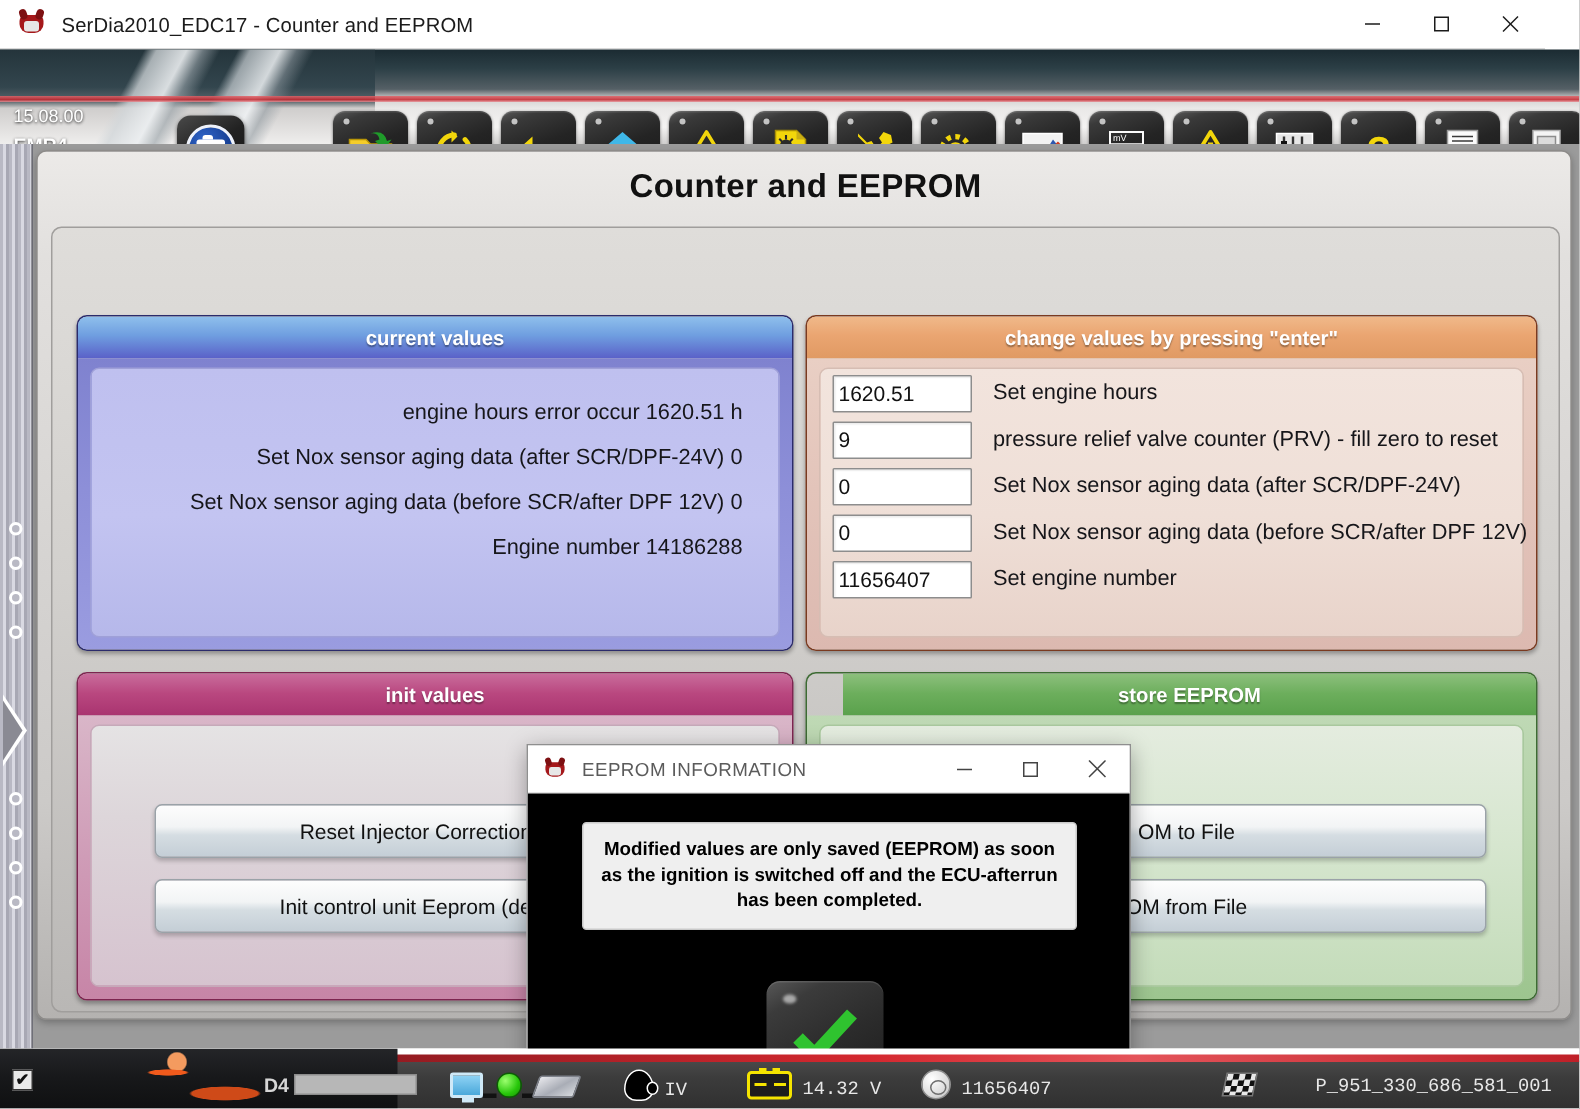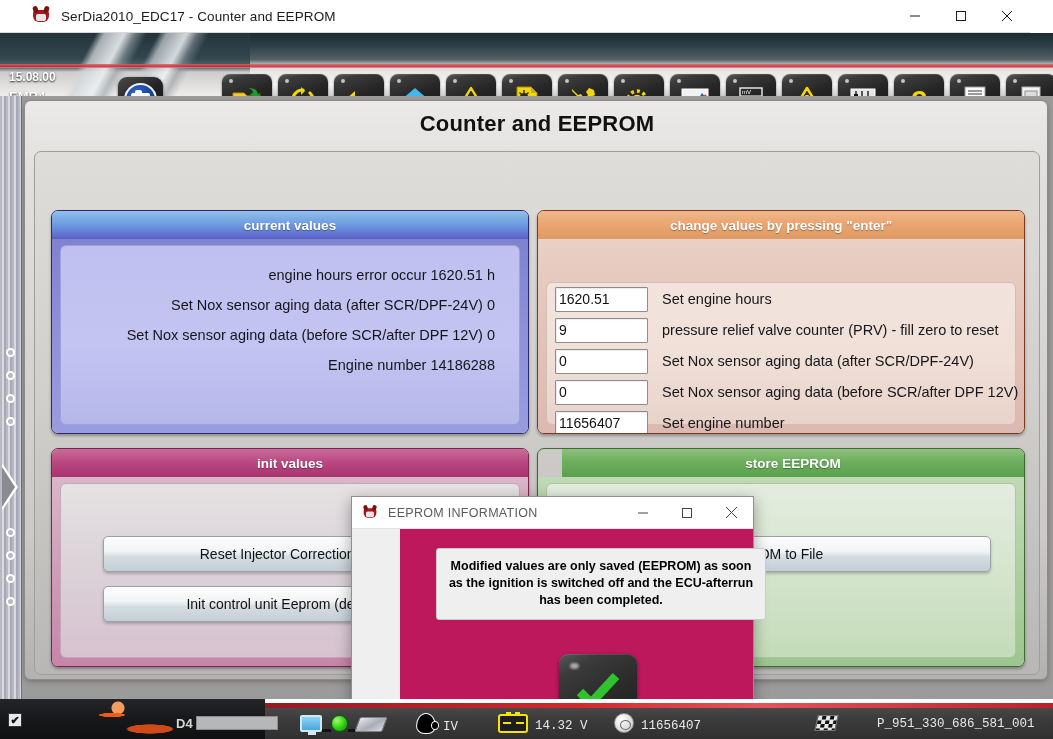--- a/index.html
+++ b/index.html
@@ -8,21 +8,21 @@
     font-family:"Liberation Sans", sans-serif;
     background:#ffffff;
     -webkit-font-smoothing:antialiased;
   }
   #app{ position:relative; width:1053px; height:739px; }
 
   
   .titlebar{
     position:absolute; left:0; top:0; width:1030px; height:33px;
     background:#ffffff; border-bottom:1px solid #d8d8d8;
-    display:flex; align-items:center;padding-left:20px;
+    display:flex; align-items:center;
   }
   .tb-icon{ width:20px; height:20px; margin-left:11px; position:relative; flex:none; }
   .tb-icon .bull{
     position:absolute; left:2px; top:4px; width:16px; height:12px;
     background:#a5181b; border-radius:4px 4px 6px 6px;
   }
   .tb-icon .bull:before,.tb-icon .bull:after{
     content:""; position:absolute; top:-4px; width:5px; height:7px;
     background:#7d1012; border-radius:3px;
   }
@@ -58,21 +58,21 @@
       linear-gradient(118deg, rgba(255,255,255,0) 56%, rgba(200,206,210,.7) 59%, rgba(240,243,245,.85) 66%, rgba(140,150,157,.55) 70%, rgba(255,255,255,0) 74%),
       linear-gradient(180deg,#24343b 0%,#33464e 40%,#5a666c 55%,#cfcdcc 62%,#efeeed 100%);
   }
   .toolstrip .redline{
     position:absolute; left:0; top:31px; width:1053px; height:4px;
     background:linear-gradient(180deg,#e2646a,#c5272f 60%,#e8949a);
     opacity:.85;
   }
   .ver{
     position:absolute; left:9px; top:38px; color:#fff; font-size:12px;
-    font-weight:bold; text-shadow:0 1px 2px rgba(0,0,0,.85); line-height:1;
+    font-weight:normal; text-shadow:0 1px 2px rgba(0,0,0,.85); line-height:1;
   }
   .ver2{
     position:absolute; left:9px; top:57px; color:#fff; font-size:13px;
     font-weight:bold; text-shadow:0 1px 2px rgba(0,0,0,.85); line-height:1;
   }
   .camera-btn{
     position:absolute; left:118px; top:44px; width:45px; height:45px;
     background:linear-gradient(150deg,#4a4a4a,#222 45%,#141414);
     border-radius:9px; box-shadow:0 1px 3px rgba(0,0,0,.6);
     display:flex; align-items:center; justify-content:center;
@@ -173,21 +173,20 @@
     line-height:20px; white-space:nowrap;
   }
 
   
   #g-change{ left:502px; top:58px; width:488px; height:224px; border-color:#7a3a20; }
   #g-change .ghead{ background:linear-gradient(180deg,#f0b98a 0%,#eaa571 45%,#e09a63 100%); }
   #g-change .gbody{ background:linear-gradient(180deg,#e9cfc4 0%,#e3c4ba 45%,#dcb9b0 100%); }
   #g-change .gpanel{
     background:linear-gradient(180deg,#f2e4dd 0%,#efdfd7 55%,#e8d3ca 100%);
     border:1px solid #d6bdb3;
-    margin-top:37px;
   }
   .cvi-row{ display:flex; align-items:center; height:30px; margin:1px 0 0 8px; }
   .cvi-input{
     width:93px; height:25px; background:#ffffff; border:1px solid #8d8d8d;
     font-family:"Liberation Sans", sans-serif; font-size:14px; color:#111;
     padding:0 2px 0 3px; line-height:23px; border-radius:1px;
     box-shadow:inset 1px 1px 1px rgba(0,0,0,.08);
   }
   .cvi-label{ margin-left:14px; font-size:14.5px; color:#16161a; white-space:nowrap; }
 
@@ -228,21 +227,21 @@
   .dlg-tb{
     height:32px; background:#ffffff; border-bottom:1px solid #e3e3e3;
     display:flex; align-items:center;
   }
   .dlg-tb .tb-icon{ margin-left:8px; transform:scale(.8); }
   .dlg-title{
     margin-left:8px; font-size:12.5px; color:#5b5b5b; letter-spacing:.3px;
   }
   .dlg-ctrls{ margin-left:auto; display:flex; }
   .dlg-btn{ width:44px;height:32px;display:flex;align-items:center;justify-content:center;color:#3a3a3a;}
-  .dlg-body{ position:absolute; left:0; top:32px; right:0; bottom:0; background:#be185d;margin-left:48px; }
+  .dlg-body{ position:absolute; left:0; top:32px; right:0; bottom:0; background:#000000; }
   .msgbox{
     position:absolute; left:36px; top:19px; width:330px;
     border:1px solid #c9c9c9; background:#efefef; border-radius:3px;
     padding:9px 8px 10px 8px; text-align:center;
   }
   .msgbox p{
     font-size:12.5px; font-weight:bold; color:#000; line-height:17px;
   }
   .okbtn{
     position:absolute; left:159px; top:125px; width:78px; height:72px;
@@ -572,20 +571,21 @@
               <div class="act-btn" style="top:102px">Init control unit Eeprom (delete all co</div>
             </div>
           </div>
         </div>
 
         <div class="group" id="g-save">
           <div class="ghead">store EEPROM</div>
           <div class="gbody">
             <div class="gpanel">
               <div class="act-btn" style="top:52px">OM to File</div>
+              <div class="act-btn" style="top:102px">OM from File</div>
             </div>
           </div>
         </div>
 
       </div>
     </div>
 
     <div class="dialog">
       <div class="dlg-tb">
         <div class="tb-icon">

